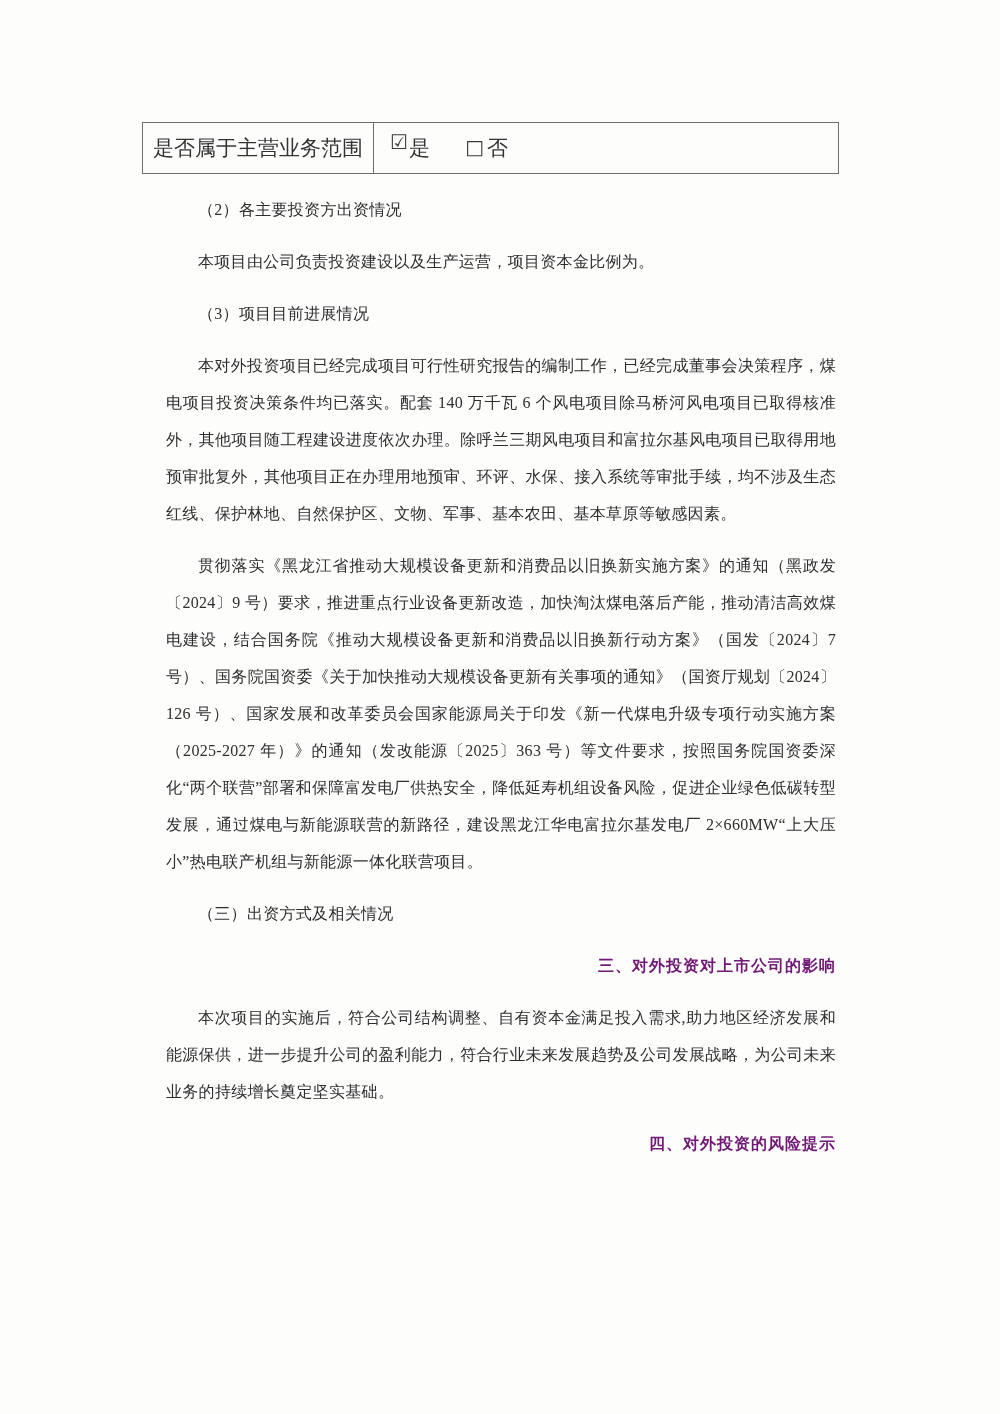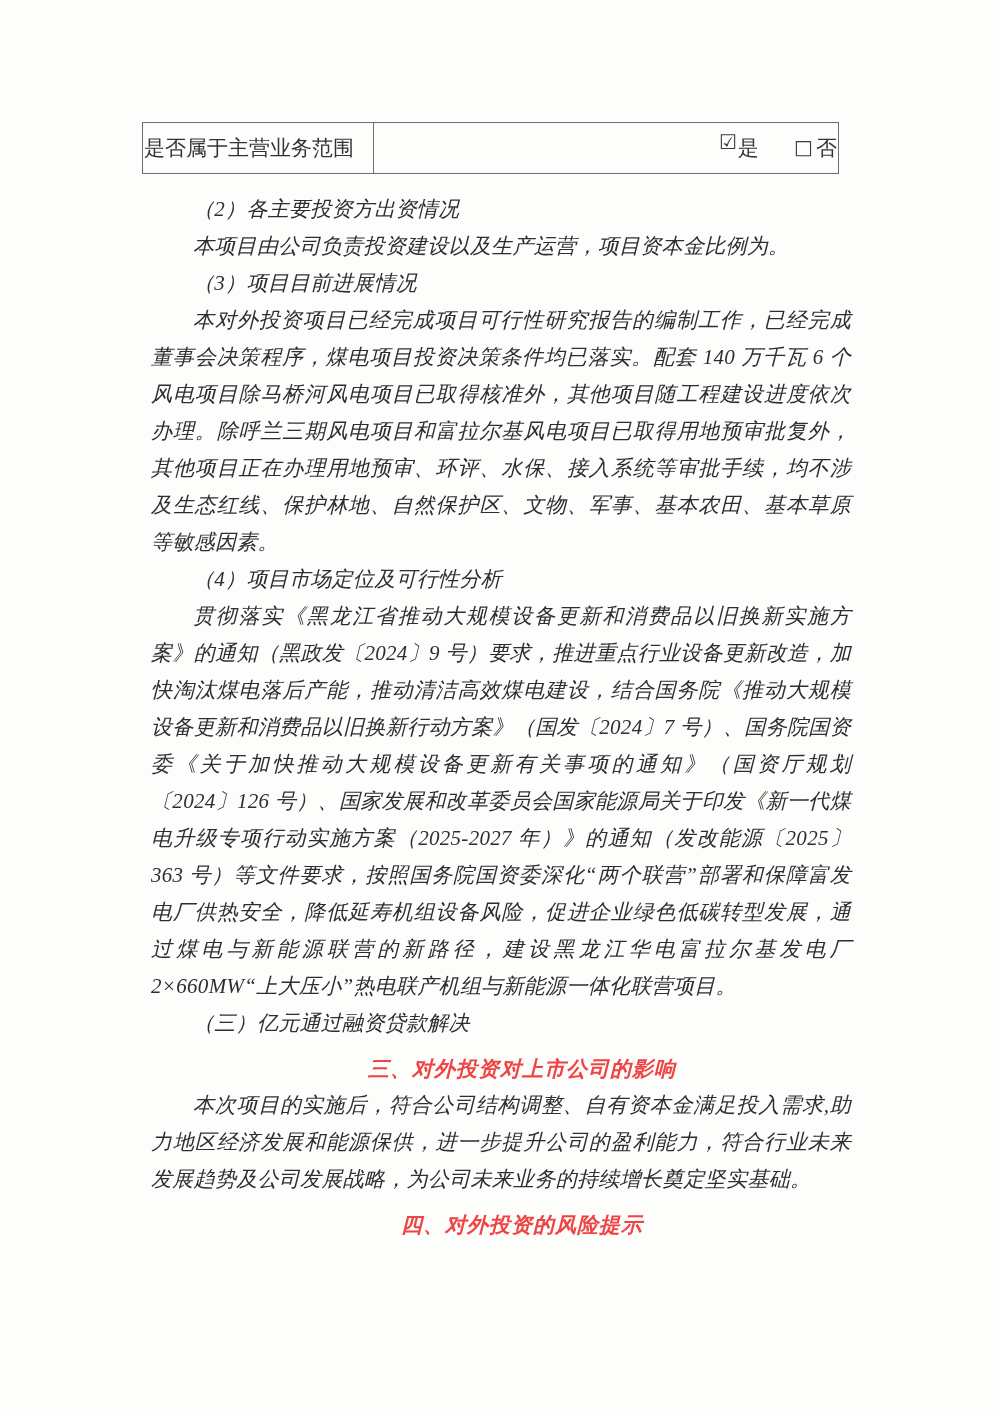--- a/index.html
+++ b/index.html
@@ -24,49 +24,48 @@
     width: 697px;
     table-layout: fixed;
   }
   table.scope-table td {
     border: 1px solid #6e6e6e;
     height: 48px;
     font-size: 21px;
     color: #333;
     vertical-align: middle;
   }
-  td.scope-label { width: 228px; text-align: left; }
-  td.scope-options { padding-left: 16px; text-align: right; }
+  td.scope-label { width: 228px; text-align: center; }
+  td.scope-options { padding-left: 16px; text-align: left; }
   .chk {
     font-family: "DejaVu Sans", sans-serif;
     font-size: 20px;
     color: #3a3a3a;
   }
   .chk-yes { position: relative; top: -6px; margin-right: 1px; }
   .chk-no  { margin-left: 30px; margin-right: 3px; position: relative; top: -1px; }
 
   
   .doc { margin-top: 17px; }
   .blk {
-    margin: 0;
-    font-size: 21px;
+    margin: 15px;
+    font-size: 16px;
     line-height: 37px;
     text-indent: 2em;
     text-align: justify;
     letter-spacing: 0.3px;
     color: #2e2e2e;
-    font-style: italic;
   }
   .blk.h2 { text-align: left; }
   .blk.hb {
     font-family: "Liberation Sans", "DejaVu Sans", sans-serif;
     font-weight: 700;
-    color: #ef4444;
+    color: #701a75;
     margin-top: 8px;
-    text-align: center;
+    text-align: right;
     letter-spacing: 1px;
   }
 </style>
 </head>
 <body>
 
 <div class="page">
 
   <table class="scope-table">
     <tbody>
@@ -78,21 +77,20 @@
       </td>
     </tr>
   </tbody>
     </table>
 
   <div class="doc">
     <p class="blk h2">（2）各主要投资方出资情况</p>
     <p class="blk">本项目由公司负责投资建设以及生产运营，项目资本金比例为。</p>
     <p class="blk h2">（3）项目目前进展情况</p>
     <p class="blk">本对外投资项目已经完成项目可行性研究报告的编制工作，已经完成董事会决策程序，煤电项目投资决策条件均已落实。配套 140 万千瓦 6 个风电项目除马桥河风电项目已取得核准外，其他项目随工程建设进度依次办理。除呼兰三期风电项目和富拉尔基风电项目已取得用地预审批复外，其他项目正在办理用地预审、环评、水保、接入系统等审批手续，均不涉及生态红线、保护林地、自然保护区、文物、军事、基本农田、基本草原等敏感因素。</p>
-    <p class="blk h2">（4）项目市场定位及可行性分析</p>
     <p class="blk">贯彻落实《黑龙江省推动大规模设备更新和消费品以旧换新实施方案》的通知（黑政发〔2024〕9 号）要求，推进重点行业设备更新改造，加快淘汰煤电落后产能，推动清洁高效煤电建设，结合国务院《推动大规模设备更新和消费品以旧换新行动方案》（国发〔2024〕7 号）、国务院国资委《关于加快推动大规模设备更新有关事项的通知》（国资厅规划〔2024〕126 号）、国家发展和改革委员会国家能源局关于印发《新一代煤电升级专项行动实施方案（2025-2027 年）》的通知（发改能源〔2025〕363 号）等文件要求，按照国务院国资委深化“两个联营”部署和保障富发电厂供热安全，降低延寿机组设备风险，促进企业绿色低碳转型发展，通过煤电与新能源联营的新路径，建设黑龙江华电富拉尔基发电厂 2×660MW“上大压小”热电联产机组与新能源一体化联营项目。</p>
-    <p class="blk h2">（三）亿元通过融资贷款解决</p>
+    <p class="blk h2">（三）出资方式及相关情况</p>
     <p class="blk hb">三、对外投资对上市公司的影响</p>
     <p class="blk">本次项目的实施后，符合公司结构调整、自有资本金满足投入需求,助力地区经济发展和能源保供，进一步提升公司的盈利能力，符合行业未来发展趋势及公司发展战略，为公司未来业务的持续增长奠定坚实基础。</p>
     <p class="blk hb">四、对外投资的风险提示</p>
   </div>
 
 </div>
 
 </body></html>

